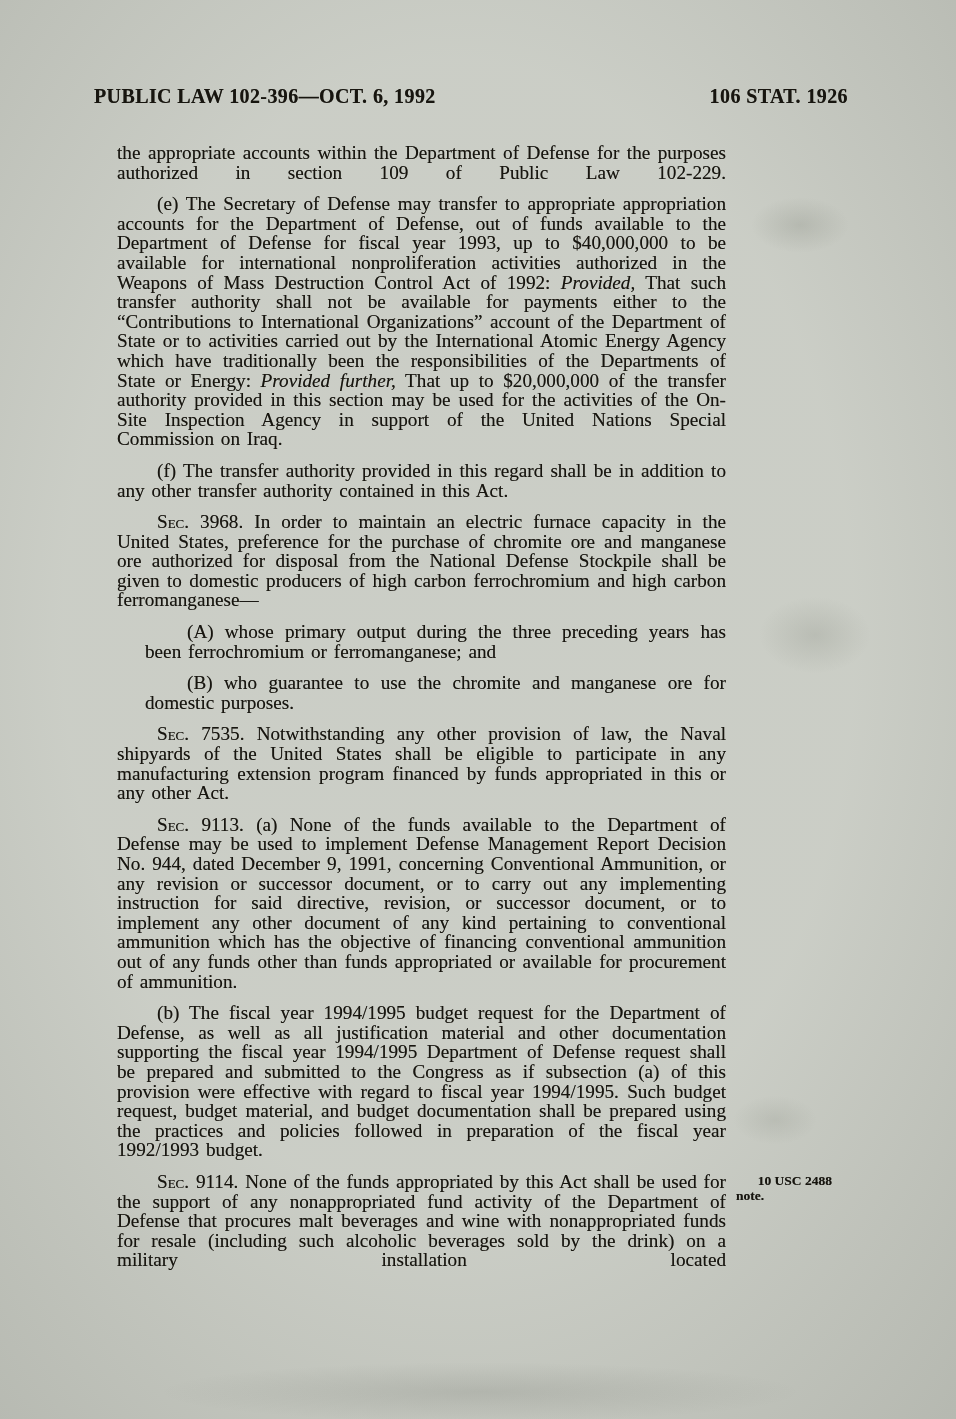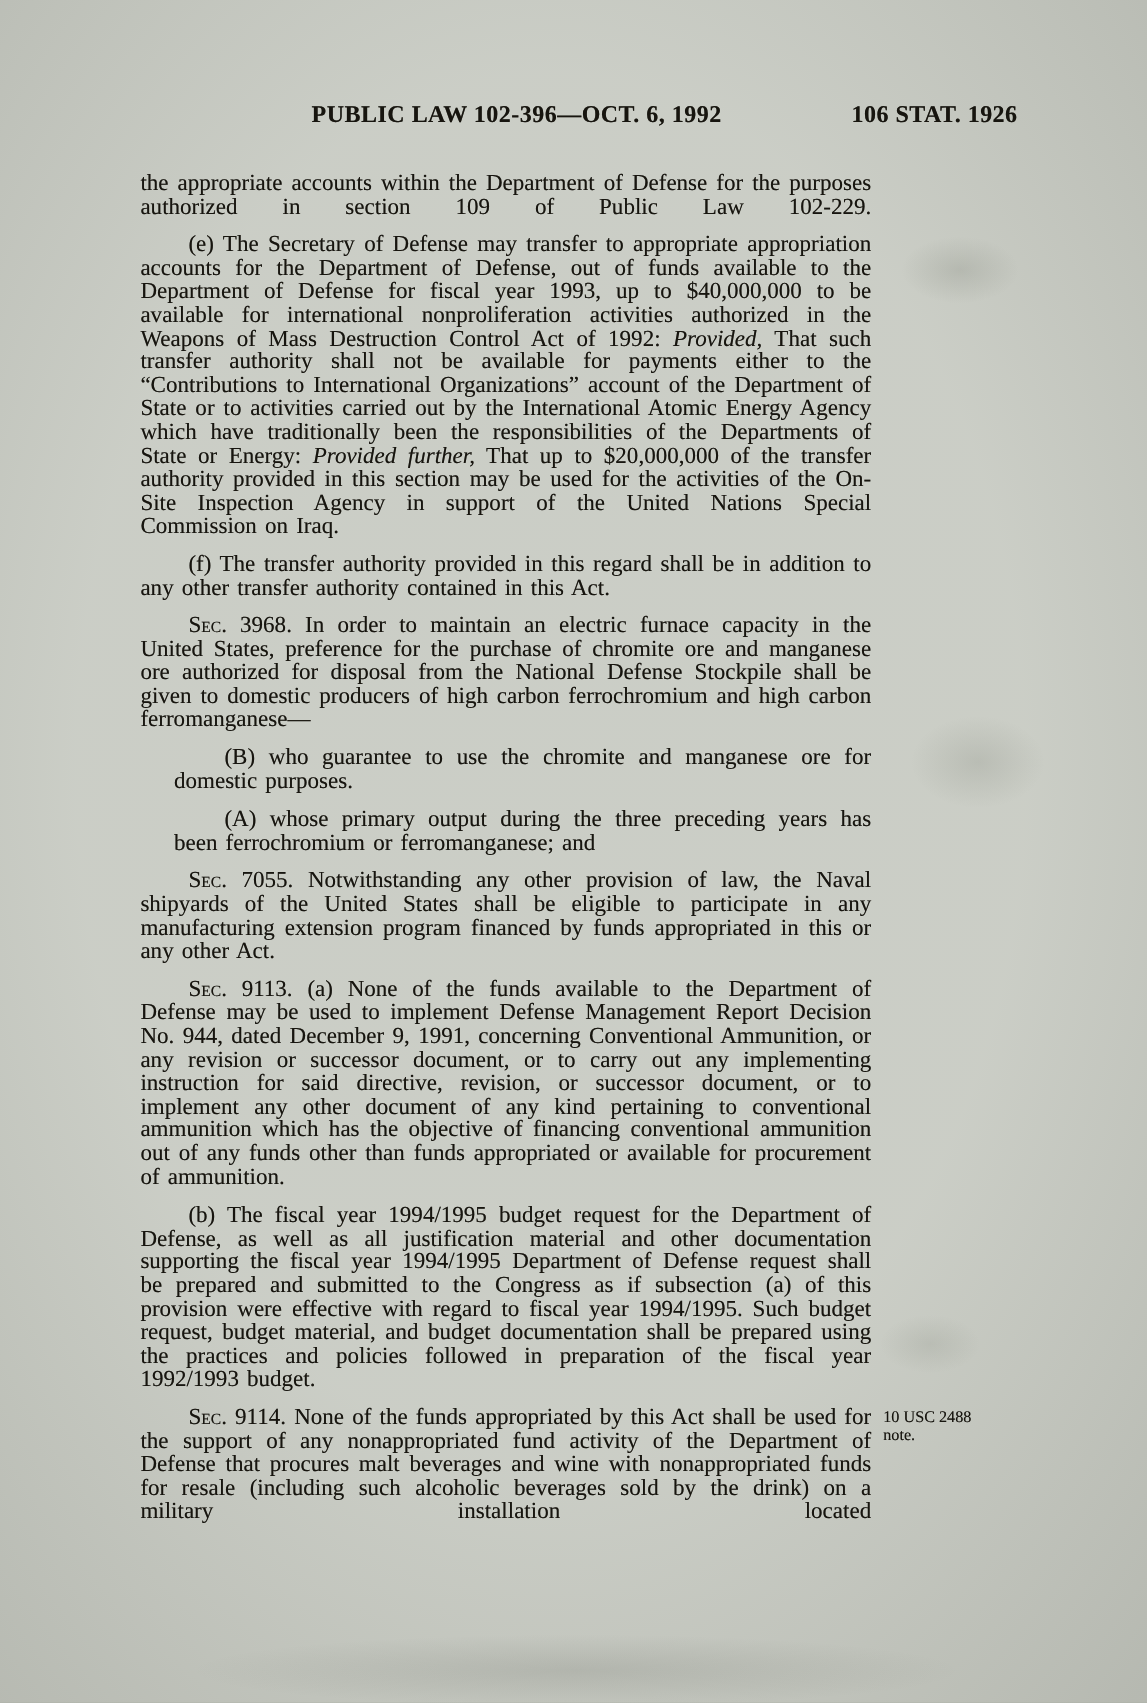--- a/index.html
+++ b/index.html
@@ -29,24 +29,23 @@
     left: 0;
     width: 100%;
     height: 26px;
     font-size: 20px;
     font-weight: bold;
     letter-spacing: 0.4px;
     text-shadow: 0 0 0.4px rgba(23,21,15,0.55);
   }
   .head-left {
     position: absolute;
-    left: 114px;
+    left: 94px;
     width: 633px;
     top: 0;
-    text-align: center;
   }
   .head-right {
     position: absolute;
     right: 108px;
     top: 0;
   }
   .body-col {
     position: absolute;
     top: 131px;
     left: 105px;
@@ -68,39 +67,40 @@
   .sc { font-variant: small-caps; }
   .margin-note {
     position: absolute;
     left: calc(100% + 10px);
     top: 1px;
     width: 96px;
     font-size: 13.5px;
     line-height: 15.5px;
     word-spacing: 0;
     text-indent: 0;
-    text-align: left;
+    text-align: right;
     text-align-last: left;
     white-space: normal;
+    font-weight: bold;
   }
 </style>
 </head>
 <body>
 
 <div class="page" style="--paper: #c8cbc3; --ink: #17150f;">
   <div class="running-head">
     <div class="head-left">PUBLIC LAW 102-396—OCT. 6, 1992</div>
     <div class="head-right">106 STAT. 1926</div>
   </div>
 
   <div class="body-col" id="paragraphs">
       <p class="para cont jl"><span>the appropriate accounts within the Department of Defense for the purposes authorized in section 109 of Public Law 102-229.</span></p>
       <p class="para ind"><span>(e) The Secretary of Defense may transfer to appropriate appropriation accounts for the Department of Defense, out of funds available to the Department of Defense for fiscal year 1993, up to $40,000,000 to be available for international nonproliferation activities authorized in the Weapons of Mass Destruction Control Act of 1992: </span><span class="it">Provided,</span><span> That such transfer authority shall not be available for payments either to the “Contributions to International Organizations” account of the Department of State or to activities carried out by the International Atomic Energy Agency which have traditionally been the responsibilities of the Departments of State or Energy: </span><span class="it">Provided further,</span><span> That up to $20,000,000 of the transfer authority provided in this section may be used for the activities of the On-Site Inspection Agency in support of the United Nations Special Commission on Iraq.</span></p>
       <p class="para ind"><span>(f) The transfer authority provided in this regard shall be in addition to any other transfer authority contained in this Act.</span></p>
       <p class="para ind"><span class="sc">Sec. 3968.</span><span> In order to maintain an electric furnace capacity in the United States, preference for the purchase of chromite ore and manganese ore authorized for disposal from the National Defense Stockpile shall be given to domestic producers of high carbon ferrochromium and high carbon ferromanganese—</span></p>
+      <p class="para sub"><span>(A) whose primary output during the three preceding years has been ferrochromium or ferromanganese; and</span></p>
       <p class="para sub"><span>(B) who guarantee to use the chromite and manganese ore for domestic purposes.</span></p>
-      <p class="para sub"><span>(A) whose primary output during the three preceding years has been ferrochromium or ferromanganese; and</span></p>
-      <p class="para ind"><span class="sc">Sec. 7055.</span><span> Notwithstanding any other provision of law, the Naval shipyards of the United States shall be eligible to participate in any manufacturing extension program financed by funds appropriated in this or any other Act.</span></p>
+      <p class="para ind"><span class="sc">Sec. 7535.</span><span> Notwithstanding any other provision of law, the Naval shipyards of the United States shall be eligible to participate in any manufacturing extension program financed by funds appropriated in this or any other Act.</span></p>
       <p class="para ind"><span class="sc">Sec. 9113.</span><span> (a) None of the funds available to the Department of Defense may be used to implement Defense Management Report Decision No. 944, dated December 9, 1991, concerning Conventional Ammunition, or any revision or successor document, or to carry out any implementing instruction for said directive, revision, or successor document, or to implement any other document of any kind pertaining to conventional ammunition which has the objective of financing conventional ammunition out of any funds other than funds appropriated or available for procurement of ammunition.</span></p>
       <p class="para ind"><span>(b) The fiscal year 1994/1995 budget request for the Department of Defense, as well as all justification material and other documentation supporting the fiscal year 1994/1995 Department of Defense request shall be prepared and submitted to the Congress as if subsection (a) of this provision were effective with regard to fiscal year 1994/1995. Such budget request, budget material, and budget documentation shall be prepared using the practices and policies followed in preparation of the fiscal year 1992/1993 budget.</span></p>
       <p class="para ind jl"><span class="sc">Sec. 9114.</span><span> None of the funds appropriated by this Act shall be used for the support of any nonappropriated fund activity of the Department of Defense that procures malt beverages and wine with nonappropriated funds for resale (including such alcoholic beverages sold by the drink) on a military installation located</span><span class="margin-note">10 USC 2488 note.</span></p>
     </div>
 </div>
 
 </body></html>

